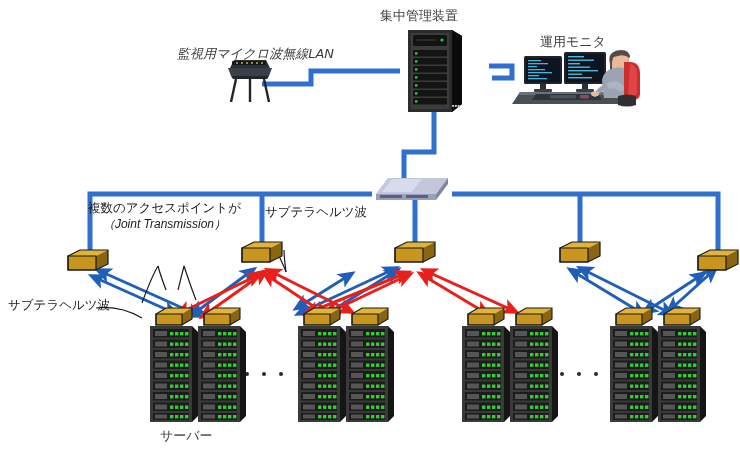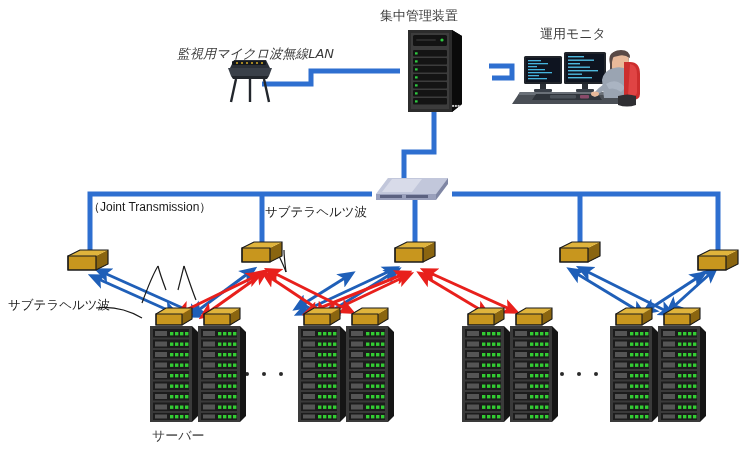--- a/index.html
+++ b/index.html
@@ -152,35 +152,36 @@
       <path d="M276,250 C280,258 284,266 286,272"></path>
       <path d="M286,272 C285,264 284,256 284,250"></path>
       <path d="M96,308 C112,306 128,310 142,318"></path>
     </g>
   </svg>
 
   <div class="lbl lbl-jp" style="left:177px; top:46px;font-style:italic;">監視用マイクロ波無線LAN</div>
 
   <div class="lbl lbl-jp" style="left:380px; top:8px;">集中管理装置</div>
 
-  <div class="lbl lbl-jp" style="left:540px; top:26px;">運用モニタ</div>
+  <div class="lbl lbl-jp" style="left:540px; top:34px;">運用モニタ</div>
 
   <div class="callout" style="left:88px; top:199px;">
-    <div class="en" style="text-align:right;">（Joint Transmission）</div>
+    <div>複数のアクセスポイントが</div>
+    <div class="en" style="text-align:center;font-style:italic;">（Joint Transmission）</div>
   </div>
 
   <div class="callout" style="left:265px; top:203px;">
     <div>サブテラヘルツ波</div>
   </div>
 
   <div class="callout" style="left:8px; top:296px;">
     <div>サブテラヘルツ波</div>
   </div>
 
-  <div class="lbl lbl-jp" style="left:152px; top:428px;">サーバー</div>
+  <div class="lbl lbl-jp" style="left:160px; top:428px;">サーバー</div>
 
   <div class="dots" style="left:245px; top:372px;">
     <i></i>
     <i></i>
     <i></i>
   </div>
   <div class="dots" style="left:560px; top:372px;">
     <i></i>
     <i></i>
     <i></i>

